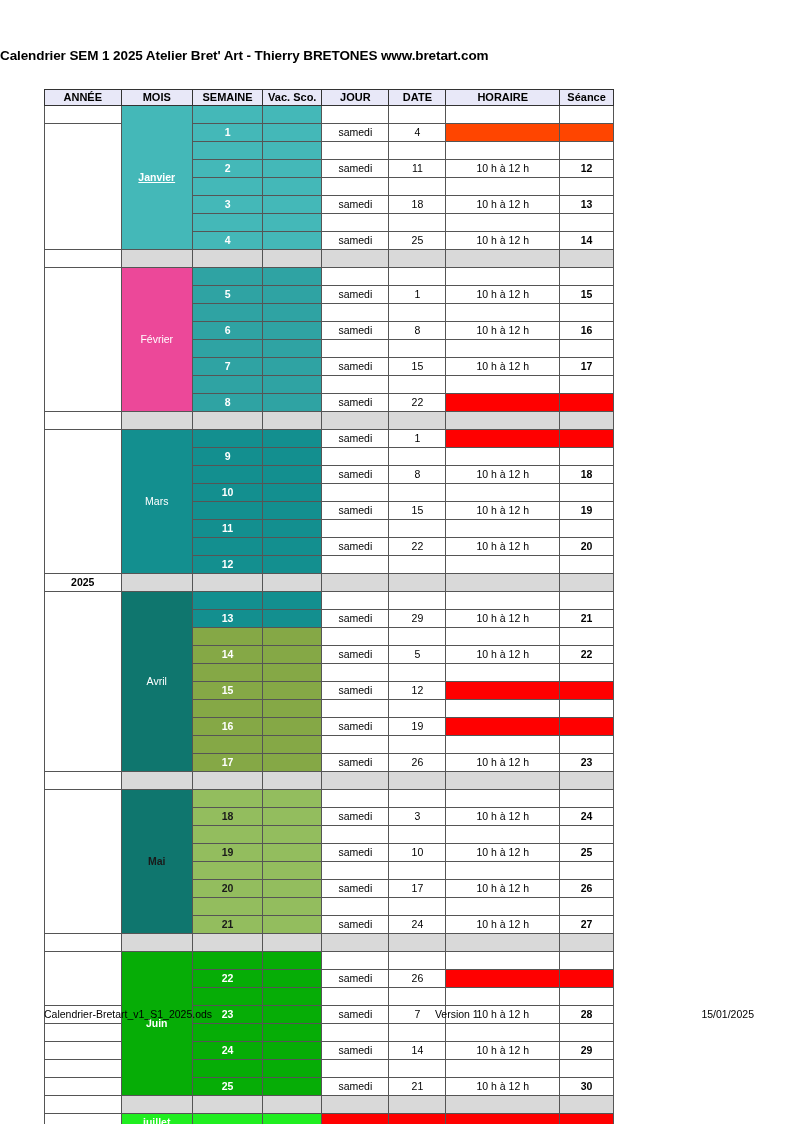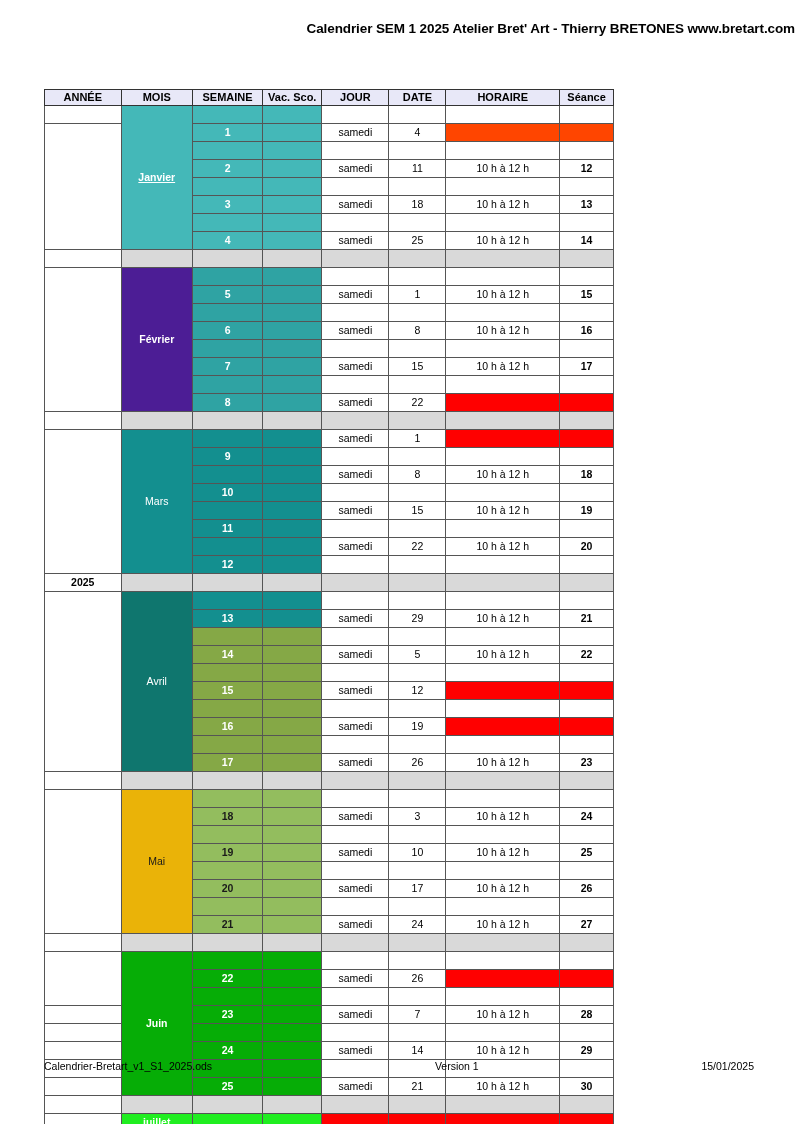--- a/index.html
+++ b/index.html
@@ -9,24 +9,24 @@
   }
   body {
     width: 795px;
     height: 1124px;
     font-family: "Liberation Sans", sans-serif;
     color: #000000;
     position: relative;
     overflow: hidden;
   }
   #page-title {
-    text-align: right;
+    text-align: left;
     font-size: 13.5px;
     font-weight: bold;
-    padding-top: 21px;
+    padding-top: 48px;
     letter-spacing: -0.1px;
   }
   .table-wrap {
     position: absolute;
     left: 44px;
     top: 89px;
     width: 570px;
   }
   table.cal {
     border-collapse: collapse;
@@ -63,24 +63,24 @@
     height: 15px;
     line-height: 15px;
     border: 1px solid #333333;
   }
   
   .blank { background: #ffffff; }
   .sep   { background: #d9d9d9; height: 8px; line-height: 8px; }
 
   
   .m-jan { background: #44b8b8; color: #ffffff; font-weight: bold; font-size: 11px; text-decoration: underline; }
-  .m-feb { background: #4c1d95; color: #ffffff; font-weight: bold; font-size: 11px; }
+  .m-feb { background: #ec4899; color: #ffffff; font-weight: normal; font-size: 11px; }
   .m-mar { background: #138f8f; color: #ffffff; font-weight: normal; font-size: 11px; }
   .m-avr { background: #0f766e; color: #ffffff; font-weight: normal; font-size: 11px; }
-  .m-mai { background: #eab308; color: #1a1a1a; font-weight: normal; font-size: 11px; }
+  .m-mai { background: #0f766e; color: #1a1a1a; font-weight: bold; font-size: 11px; }
   .m-juin{ background: #06ad06; color: #ffffff; font-weight: bold; font-size: 11px; }
   .m-juil{ background: #20ee20; color: #ffffff; font-weight: bold; font-size: 11px; }
 
   .w-jan { background: #44b8b8; color: #ffffff; font-weight: bold; font-size: 11px; }
   .w-feb { background: #2fa3a3; color: #ffffff; font-weight: bold; font-size: 11px; }
   .w-mar { background: #138f8f; color: #ffffff; font-weight: bold; font-size: 11px; }
   .w-avr { background: #85a846; color: #ffffff; font-weight: bold; font-size: 11px; }
   .w-mai { background: #93bd5e; color: #1a1a1a; font-weight: bold; font-size: 11px; }
   .w-juin{ background: #06ad06; color: #ffffff; font-weight: bold; font-size: 11px; }
 
@@ -96,21 +96,21 @@
   .redorng { background: #ff4500; }
 
   .annee-lbl { font-weight: bold; font-size: 11px; background: #ffffff; }
   .annee-open { background: #ffffff; border-top: none; border-bottom: none; }
   .annee-top { background: #ffffff; border-bottom: none; }
   .seance { font-weight: bold; font-size: 11.5px; }
 
   .footer {
     position: absolute;
     left: 44px;
-    top: 1060px;
+    top: 1008px;
     width: 710px;
     font-size: 10.5px;
     display: flex;
     justify-content: space-between;
   }
   .footer > div { white-space: nowrap; }
   .footer .mid { }
 </style>
 </head>
 <body>

